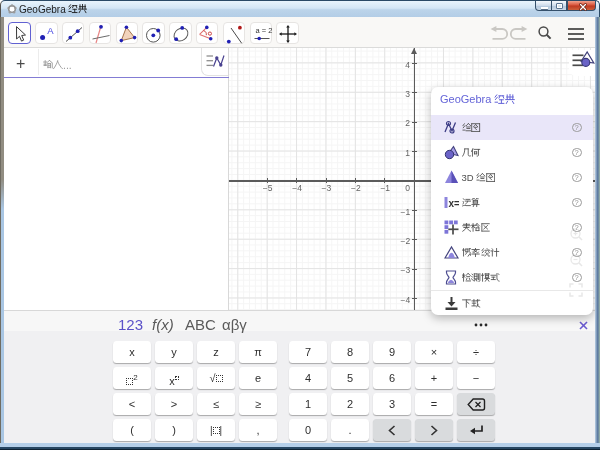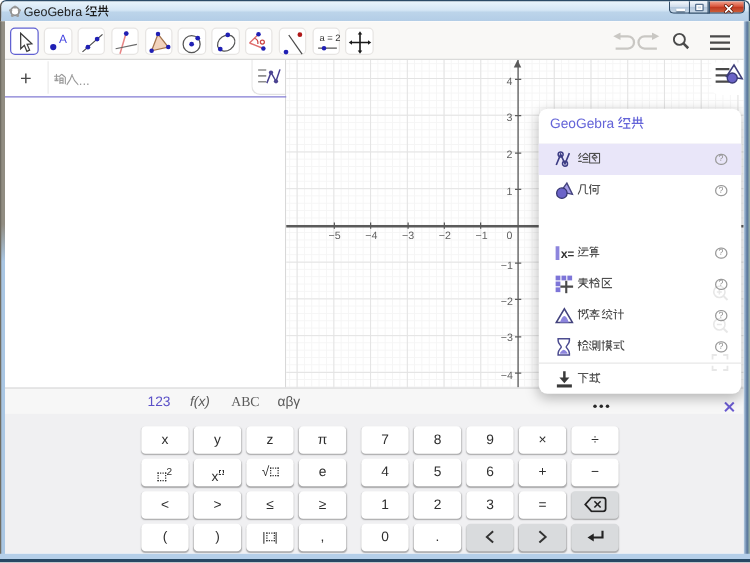--- a/index.html
+++ b/index.html
@@ -63,21 +63,21 @@
 #popdiv2 { position:absolute; left:0; top:202.5px; width:162px; height:1px; background:#e8e8e8; }
 .prow { position:absolute; left:0; width:162px; height:25px; }
 .prow .picon { position:absolute; left:13px; top:5px; }
 .prow .ptxt { position:absolute; left:30.5px; top:7px; font-size:9.5px; color:#4f4f4f; }
 .prow .q { position:absolute; right:11.5px; top:7.5px; width:9.5px; height:9.5px; border:1px solid #9a9a9a; border-radius:50%; color:#8e8e8e; font-size:7px; text-align:center; line-height:8.8px; }
 #prow0 { background:#e9e6f9; }
 .ghost { position:absolute; opacity:.17; }
 
 #kbd { left:0; top:293px; width:592px; height:133px; background:#f0f0f2; border-top:1px solid #d8d8d8; }
 #ktabs { position:absolute; left:0; top:0; width:592px; height:19.5px; background:#f7f7f7; }
-.ktab { position:absolute; top:5px; font-size:11px; color:#5a5a5a; }
+.ktab { position:absolute; top:5px; font-size:15px; color:#5a5a5a; }
 #ktab0 { color:#5b51c8; }
 .key { position:absolute; width:38px; height:22px; background:#fff; border-radius:3.5px; box-shadow:0 1px 1px rgba(0,0,0,.30); font-size:11px; color:#2e2e2e; text-align:center; line-height:22px; }
 .key.gray { background:#d9dbdd; }
 .key sup { font-size:8px; }
 .ds { display:inline-block; width:7px; height:7px; border:1px dotted #333; }
 .r0 { top:30.4px; } .r1 { top:56.4px; } .r2 { top:82.4px; } .r3 { top:108.4px; }
 .c0 { left:110px; } .c1 { left:152px; } .c2 { left:194px; } .c3 { left:236px; }
 .c4 { left:286px; } .c5 { left:328px; } .c6 { left:370px; } .c7 { left:412px; } .c8 { left:454px; }
 .cj { display:inline-block; vertical-align:-1.5px; }
 .cj9 { width:9.5px; height:9.5px; }
@@ -351,21 +351,21 @@
             <line x1="3.5" y1="15.3" x2="14.5" y2="15.3"></line>
           </g>
           <polygon points="18.2,2 24.8,13 12.2,11.2" fill="none" stroke="#3f3f7a" stroke-width="1.2"></polygon>
           <circle cx="16.8" cy="12.4" r="4" fill="#6a63c6" stroke="#3a3a78" stroke-width="1.1"></circle>
         </svg>
     </div>
     <div class="abs" id="kbd">
       <div id="ktabs">
         <span class="ktab" id="ktab0" style="left:115px;">123</span>
         <span class="ktab" style="left:149px;font-style:italic;">f(x)</span>
-        <span class="ktab" style="left:182px;font-family:Liberation Serif, serif;">ABC</span>
+        <span class="ktab" style="left:182px;">ABC</span>
         <span class="ktab" style="left:219px;">αβγ</span>
         <svg class="abs" style="left:471px;top:11.5px;" width="14" height="4" viewBox="0 0 14 4">
             <g fill="#2a2a2a">
               <circle cx="2" cy="2" r="1.4"></circle>
               <circle cx="7" cy="2" r="1.4"></circle>
               <circle cx="12" cy="2" r="1.4"></circle>
             </g>
           </svg>
         <svg class="abs" style="left:576px;top:10px;" width="9" height="9" viewBox="0 0 9 9">
             <g stroke="#6a5bd0" stroke-width="1.6">
@@ -449,20 +449,32 @@
             <polygon points="9.5,1.5 14,10.5 4.5,8.5" fill="#a59ce6" stroke="#44447e" stroke-width="1.1"></polygon>
             <circle cx="5.5" cy="9.5" r="4.2" fill="#6b63c8" stroke="#33336e" stroke-width="1"></circle>
           </svg>
           <span class="ptxt"><svg class="cj cj9" viewBox="0 0 11 11">
               <use href="#cj-ji2"></use>
             </svg><svg class="cj cj9" viewBox="0 0 11 11">
               <use href="#cj-he"></use>
             </svg></span>
           <span class="q">?</span>
         </div>
+      <div class="prow" id="prow2" style="top:78px;">
+          <svg class="picon" width="15" height="15" viewBox="0 0 15 15">
+            <polygon points="7.5,0.5 14,13 1,13" fill="#8d85dd"></polygon>
+            <polygon points="7.5,0.5 14,13 7.5,13" fill="#5a51b8"></polygon>
+          </svg>
+          <span class="ptxt">3D <svg class="cj cj9" viewBox="0 0 11 11">
+              <use href="#cj-hui"></use>
+            </svg><svg class="cj cj9" viewBox="0 0 11 11">
+              <use href="#cj-tu"></use>
+            </svg></span>
+          <span class="q">?</span>
+        </div>
       <div class="prow" id="prow3" style="top:103px;">
           <svg class="picon" width="15" height="15" viewBox="0 0 15 15">
             <rect x="0.5" y="2" width="3" height="11" fill="#8d85dd"></rect>
             <text x="4.5" y="11.5" font-size="10" font-weight="bold" fill="#333" font-family="Liberation Sans">x=</text>
           </svg>
           <span class="ptxt"><svg class="cj cj9" viewBox="0 0 11 11">
               <use href="#cj-yun"></use>
             </svg><svg class="cj cj9" viewBox="0 0 11 11">
               <use href="#cj-suan"></use>
             </svg></span>

